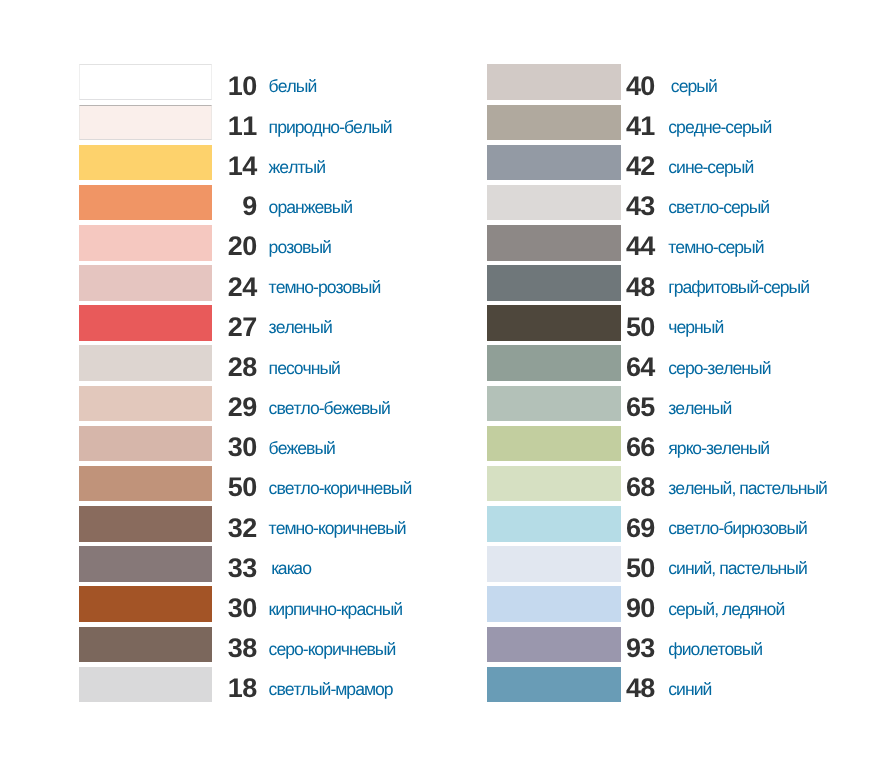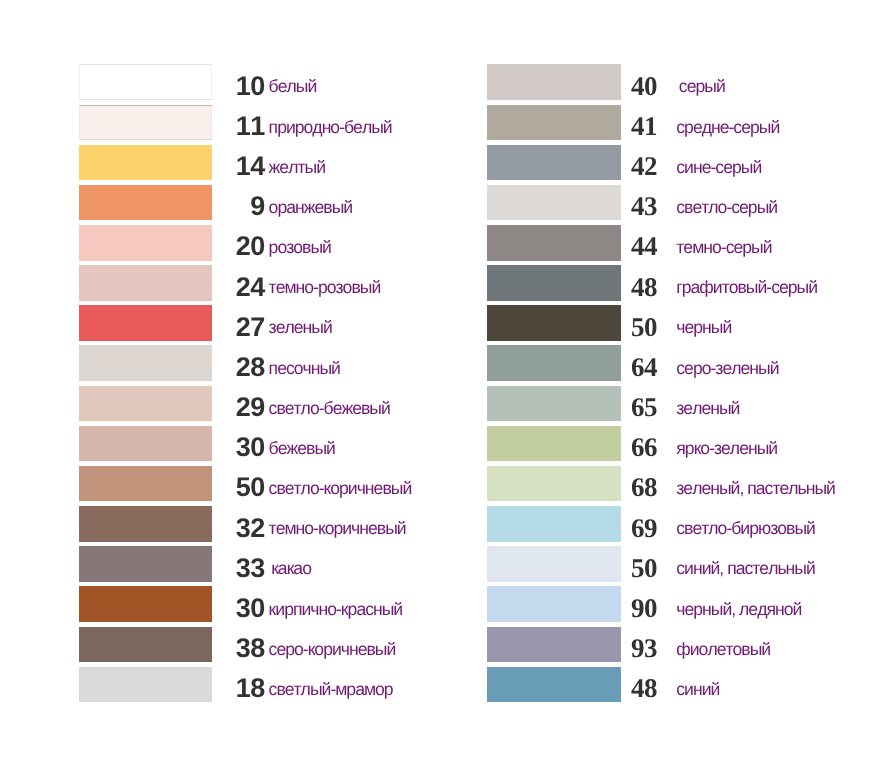--- a/index.html
+++ b/index.html
@@ -27,29 +27,29 @@
     border-bottom-color:#e0e0e2;
   }
   .swatch.b-topdark {
     border:1px solid #ece7e4;
     border-top:1px solid #b8b4b2;
     border-bottom-color:#dcdada;
   }
   .code {
     position:absolute; top:8.4px; left:132.6px; width:45.5px;
     font-weight:bold; font-size:27px; line-height:27px; color:#323232;
-    text-align:right; letter-spacing:-0.6px; white-space:pre;margin-left:8px;
-  }
-  #col-right .code { left:116px;font-family:Liberation Serif, serif; }
+    text-align:right; letter-spacing:-0.6px; white-space:pre;
+  }
+  #col-right .code { left:122px; }
   .name {
     position:absolute; top:14.1px; left:190px;
-    font-size:17.6px; line-height:17.6px; color:#701a75;
+    font-size:17.6px; line-height:17.6px; color:#0369a1;
     letter-spacing:-0.99px; white-space:pre;
   }
-  #col-right .name { left:189px; }
+  #col-right .name { left:181px; }
 </style>
 </head>
 <body>
 
 <div class="palette">
   <div class="column" id="col-left">
       <div class="row">
         <div class="swatch b-light" style="background-color: rgb(255, 255, 255);"></div>
         <div class="code">10</div>
         <div class="name">белый</div>
@@ -192,21 +192,21 @@
         <div class="name">светло-бирюзовый</div>
       </div>
       <div class="row">
         <div class="swatch" style="background-color: rgb(225, 231, 240);"></div>
         <div class="code">50</div>
         <div class="name">синий, пастельный</div>
       </div>
       <div class="row">
         <div class="swatch" style="background-color: rgb(197, 217, 238);"></div>
         <div class="code">90</div>
-        <div class="name">черный, ледяной</div>
+        <div class="name">серый, ледяной</div>
       </div>
       <div class="row">
         <div class="swatch" style="background-color: rgb(154, 151, 173);"></div>
         <div class="code">93</div>
         <div class="name">фиолетовый</div>
       </div>
       <div class="row">
         <div class="swatch" style="background-color: rgb(105, 156, 182);"></div>
         <div class="code">48</div>
         <div class="name">синий</div>

